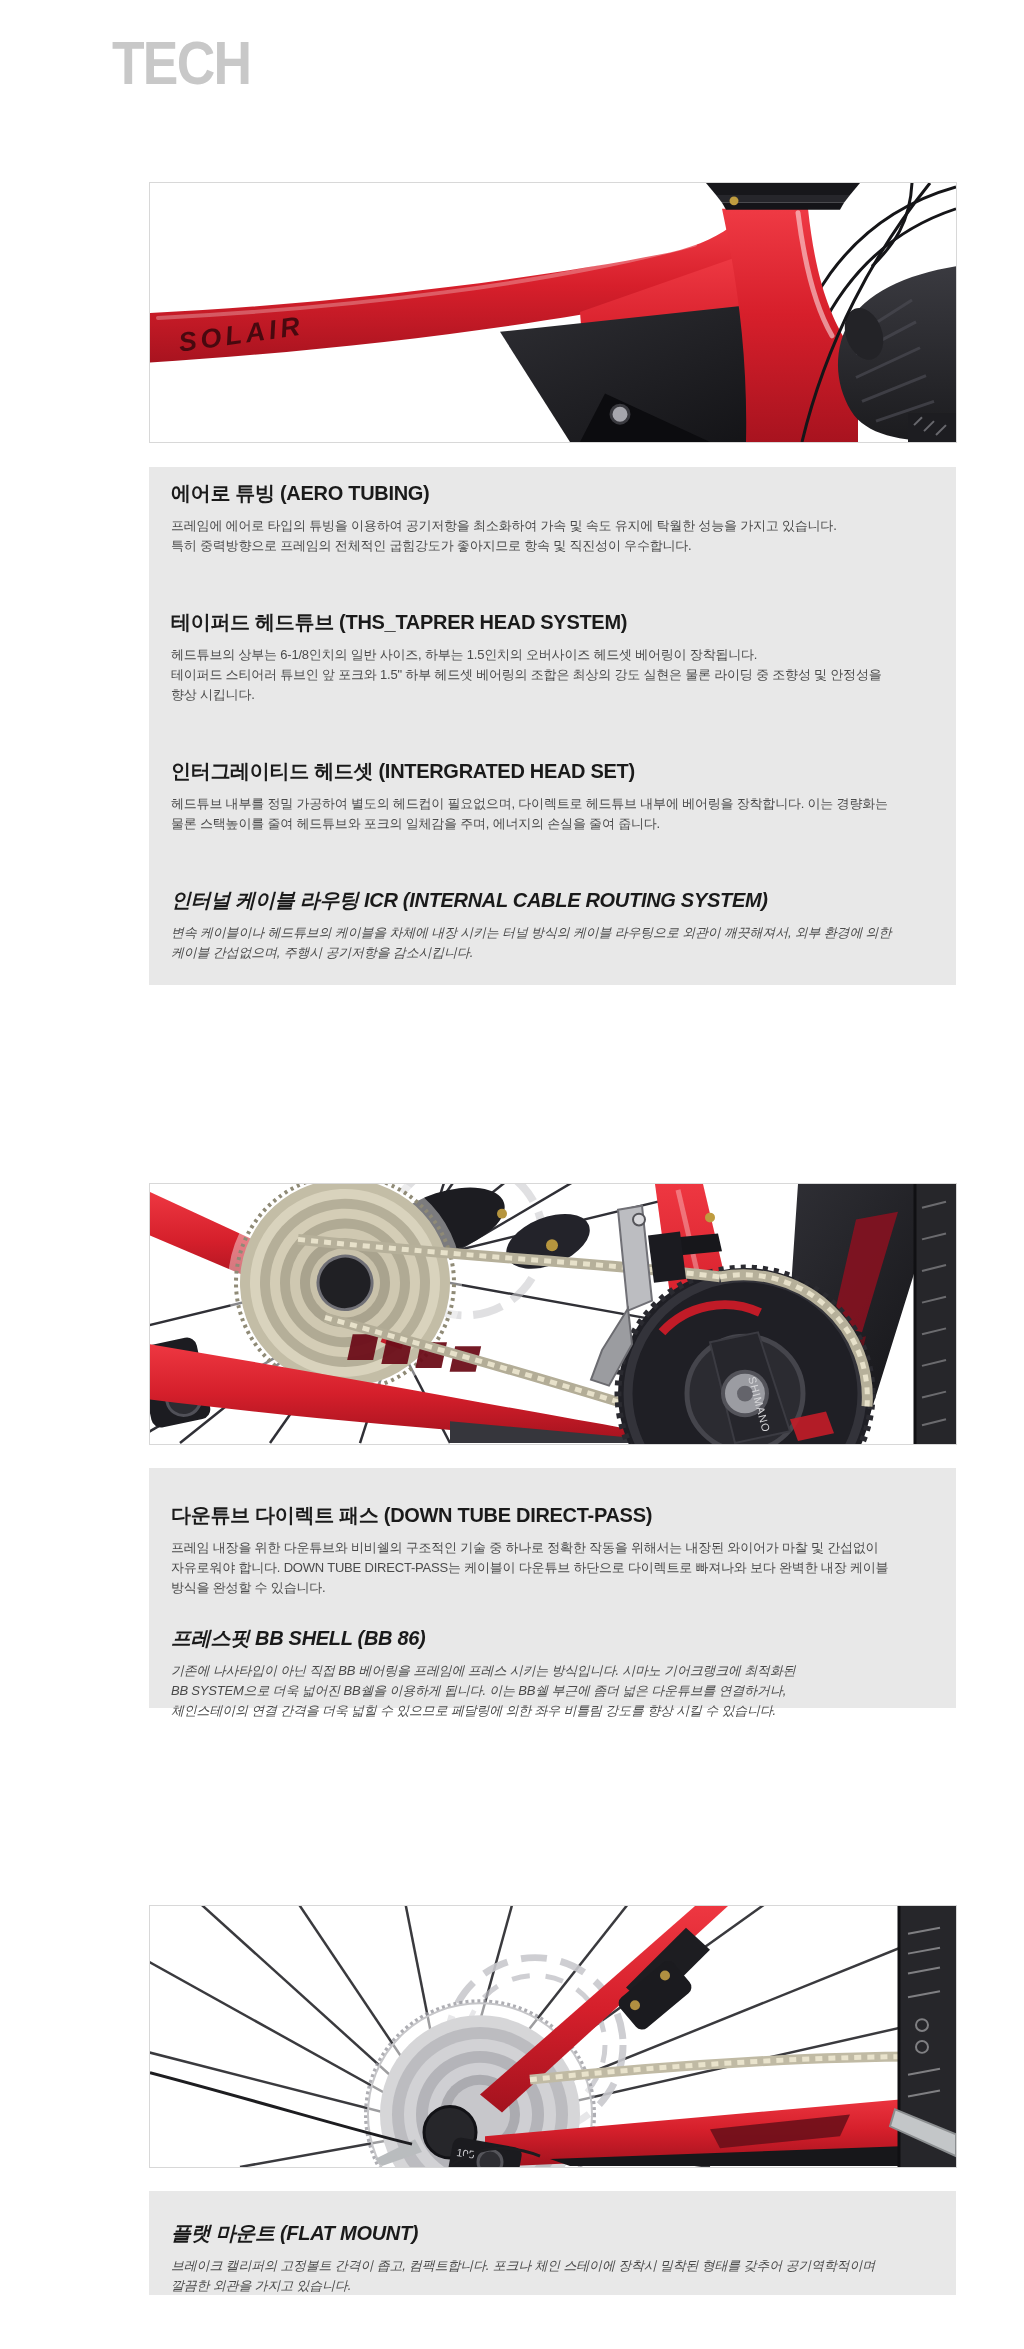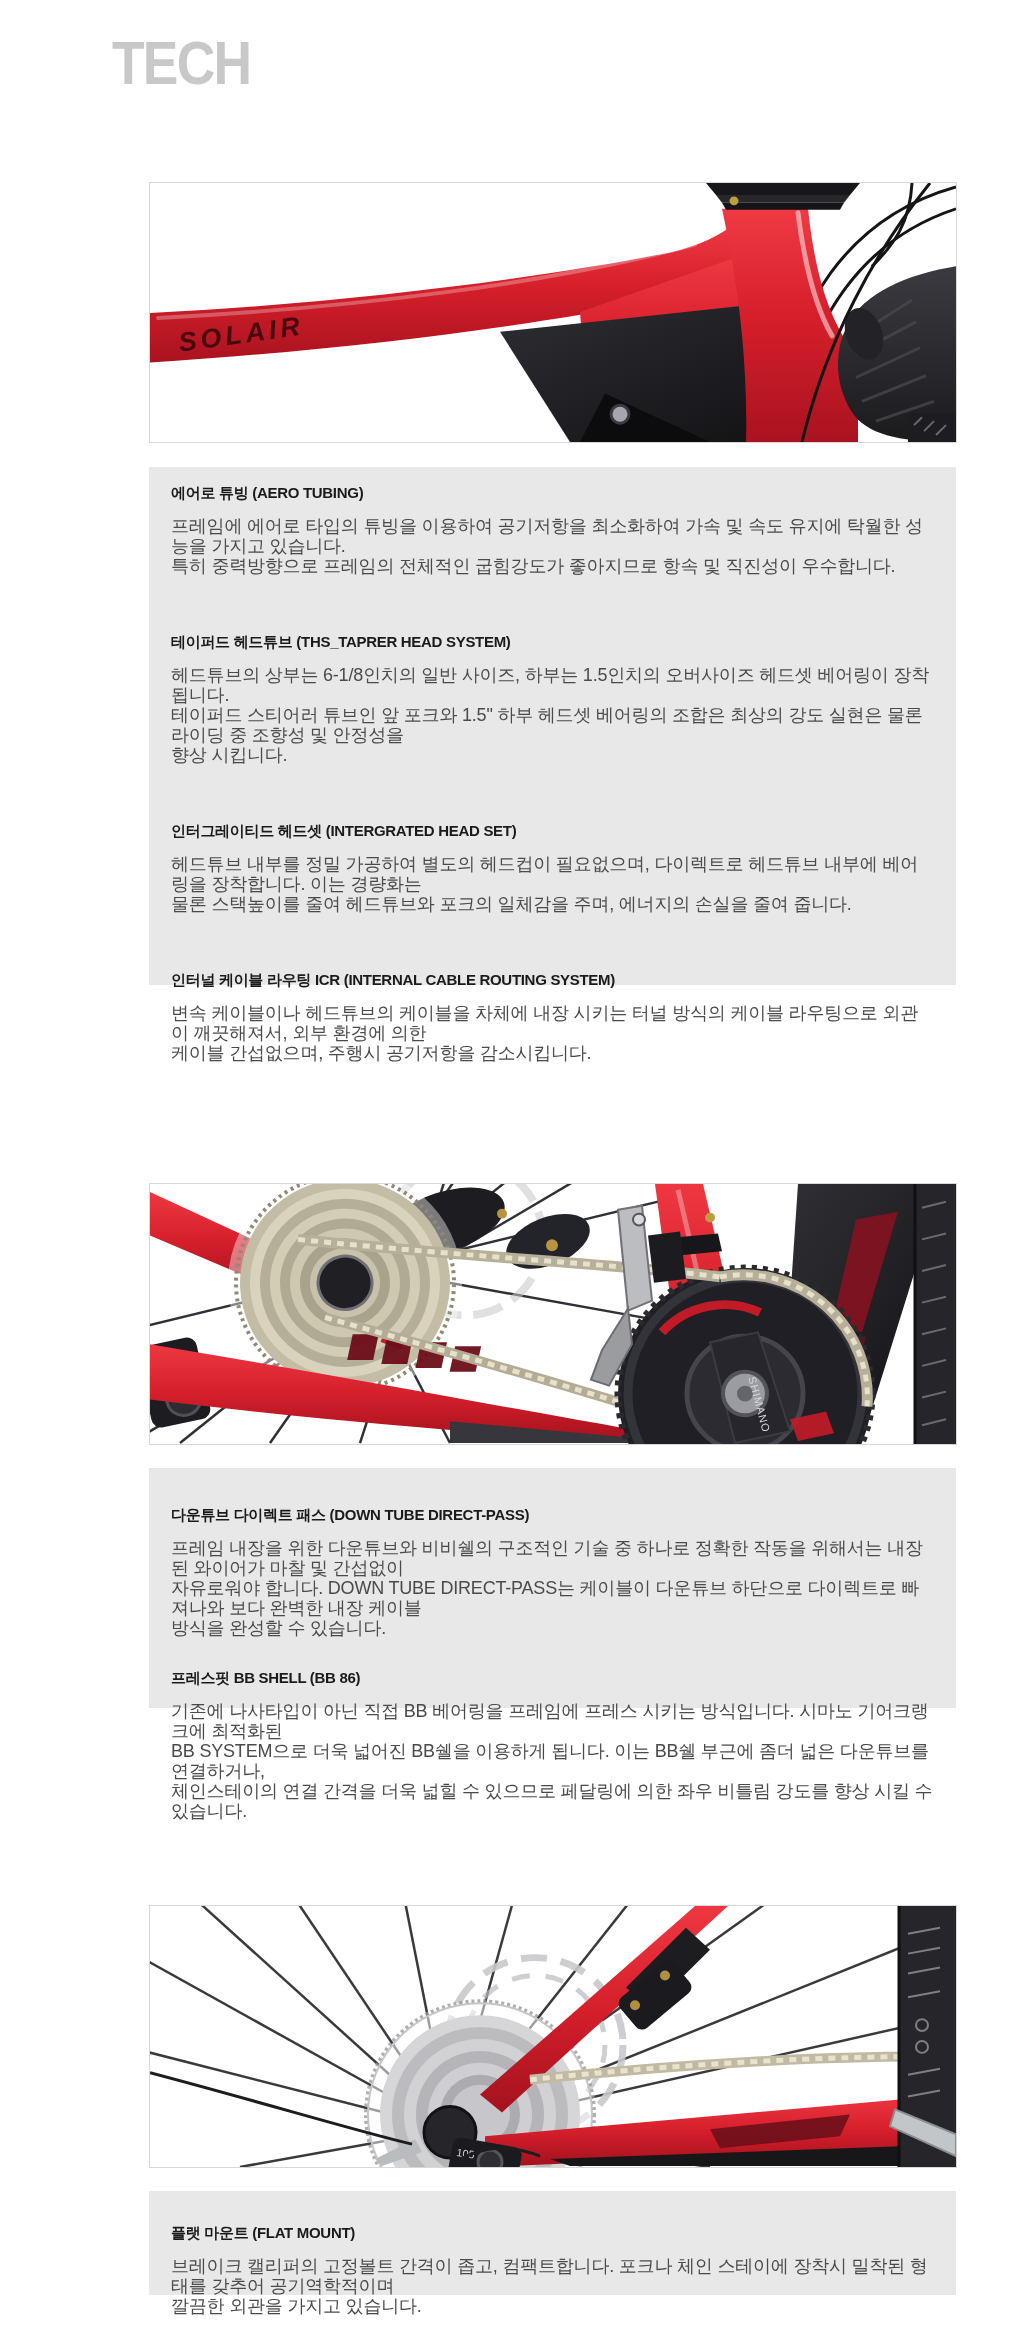--- a/index.html
+++ b/index.html
@@ -11,25 +11,25 @@
          box-sizing:border-box;margin:0;padding:0;}
   #photo1{top:182px;height:261px;}
   #photo2{top:1183px;height:262px;}
   #photo3{top:1905px;height:263px;}
   .photo svg{display:block;width:100%;height:100%;}
   .panel{position:absolute;left:113px;width:807px;background:#e8e8e8;box-sizing:border-box;
          padding:16px 22px;}
   #panelA{top:467px;height:518px;}
   #panelB{top:1468px;height:240px;padding-top:37px;}
   #panelC{top:2191px;height:104px;padding-top:32px;}
-  .sec h3{margin:0 0 13px 0;font-size:15px;line-height:20px;font-weight:bold;color:#1a1a1a;letter-spacing:-.3px;}
-  .sec p{margin:0;font-size:18px;line-height:20px;color:#4a4a4a;letter-spacing:-.2px;}
+  .sec h3{margin:0 0 13px 0;font-size:20px;line-height:20px;font-weight:bold;color:#1a1a1a;letter-spacing:-.3px;}
+  .sec p{margin:0;font-size:13px;line-height:20px;color:#4a4a4a;letter-spacing:-.2px;}
   #panelA .sec{margin-bottom:56px;}
   #panelB .sec{margin-bottom:30px;}
-  .sec:last-child{margin-bottom:0;}
+  .sec:last-child{margin-bottom:0;font-style:italic;}
 </style>
 </head>
 <body>
 
 <div class="page">
 
   <div class="logo">TECH</div>
 
   <figure class="photo" id="photo1">
     <svg viewBox="0 0 806 261" preserveAspectRatio="none">

